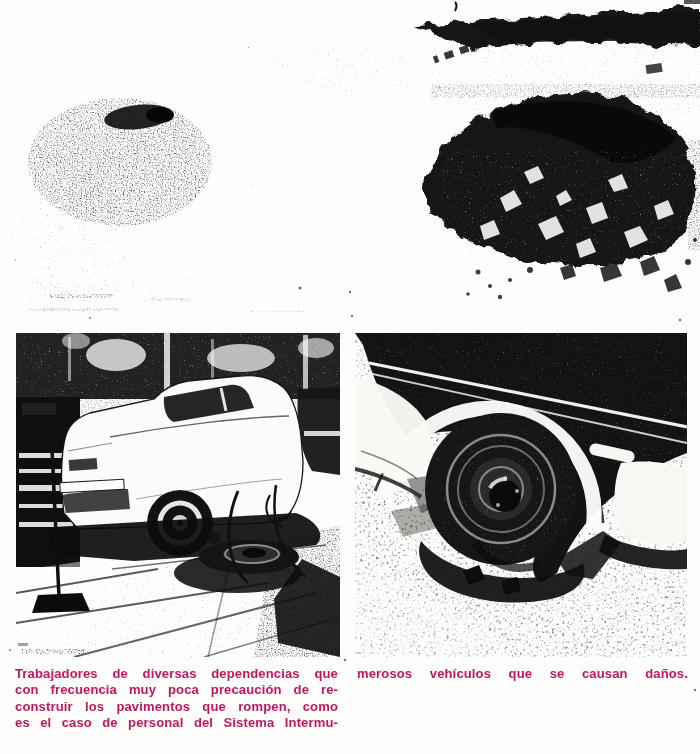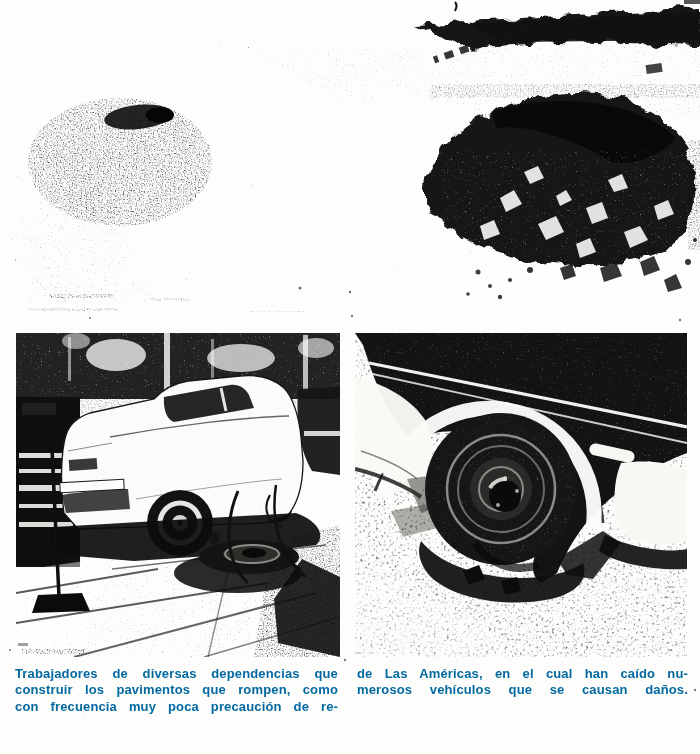--- a/index.html
+++ b/index.html
@@ -6,21 +6,21 @@
   .page{
     position:relative;width:700px;height:754px;overflow:hidden;
     background:#fdfdfb;font-family:"Liberation Sans",sans-serif;
   }
   .ph{position:absolute;display:block;}
   .ph-top{left:0;top:0;}
   .ph-left{left:16px;top:333px;}
   .ph-right{left:355px;top:333px;}
   .page-noise{position:absolute;left:0;top:0;pointer-events:none;}
   .caption{
-    position:absolute;top:666px;color:#0369a1;font-weight:bold;
+    position:absolute;top:666px;color:#be185d;font-weight:bold;
     font-size:13px;line-height:16.3px;letter-spacing:0.15px;
   }
   .caption-left{left:15px;width:323px;}
   .caption-right{left:357px;width:331px;}
   .cap-line{text-align:justify;text-align-last:justify;}
 </style>
 </head>
 <body>
 
 <svg width="0" height="0" style="position:absolute" aria-hidden="true">
@@ -263,25 +263,25 @@
       <polygon points="202,226 248,198 266,210 238,246 212,242" fill="#0f0f0f" opacity="0.85"></polygon>
       <path d="M266,130 C294,126 320,130 332,138 L332,208 C308,214 284,212 270,202 C258,186 256,154 266,130 Z" fill="#f7f7f4"></path>
       <rect x="262" y="130" width="70" height="85" fill="#111" filter="url(#f-sp1)" opacity="0.55"></rect>
       <path d="M250,202 C278,216 314,220 332,216 L332,236 C298,238 260,230 244,218 Z" fill="#0c0c0c" opacity="0.9"></path>
     </g>
     <rect x="0" y="0" width="332" height="324" fill="#111" filter="url(#f-sp1)" opacity="0.6"></rect>
   </svg>
 
   <div class="caption caption-left">
     <div class="cap-line">Trabajadores de diversas dependencias que</div>
+    <div class="cap-line">con frecuencia muy poca precaución de re-</div>
     <div class="cap-line">construir los pavimentos que rompen, como</div>
-    <div class="cap-line">con frecuencia muy poca precaución de re-</div>
+    <div class="cap-line">es el caso de personal del Sistema Intermu-</div>
   </div>
   <div class="caption caption-right">
-    <div class="cap-line">de Las Américas, en el cual han caído nu-</div>
     <div class="cap-line">merosos vehículos que se causan daños.</div>
   </div>
 
   <svg class="page-noise" width="700" height="754" viewBox="0 0 700 754">
     <rect x="0" y="0" width="700" height="754" fill="#111" filter="url(#f-sp0)" opacity="0.6"></rect>
     <g fill="#111" opacity="0.55">
       <circle cx="352" cy="316" r="1.2"></circle>
         <circle cx="90" cy="318" r="1"></circle>
       <circle cx="680" cy="320" r="1.3"></circle>
         <circle cx="10" cy="650" r="1"></circle>

